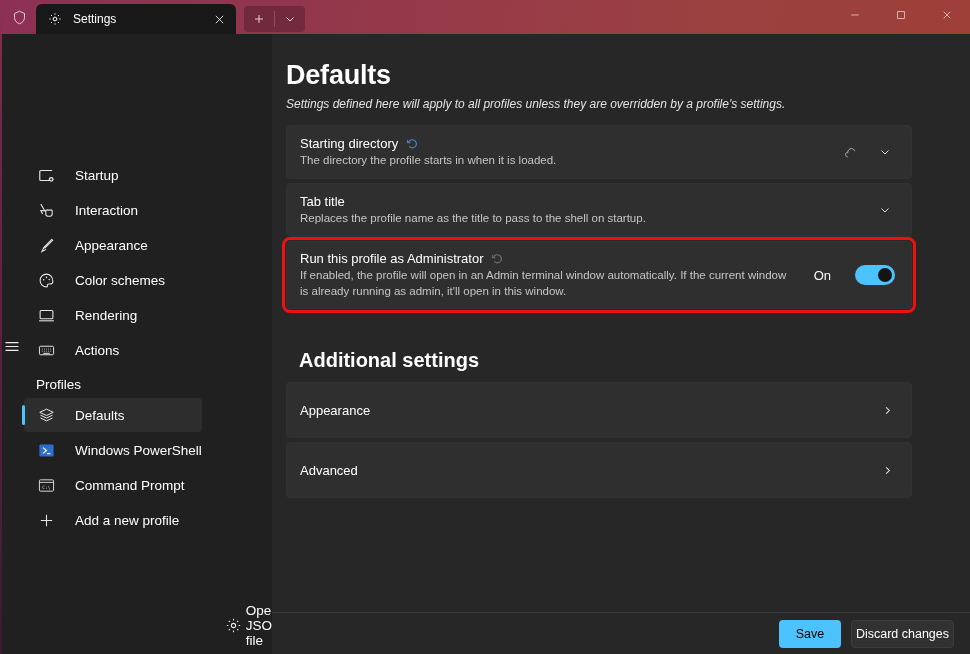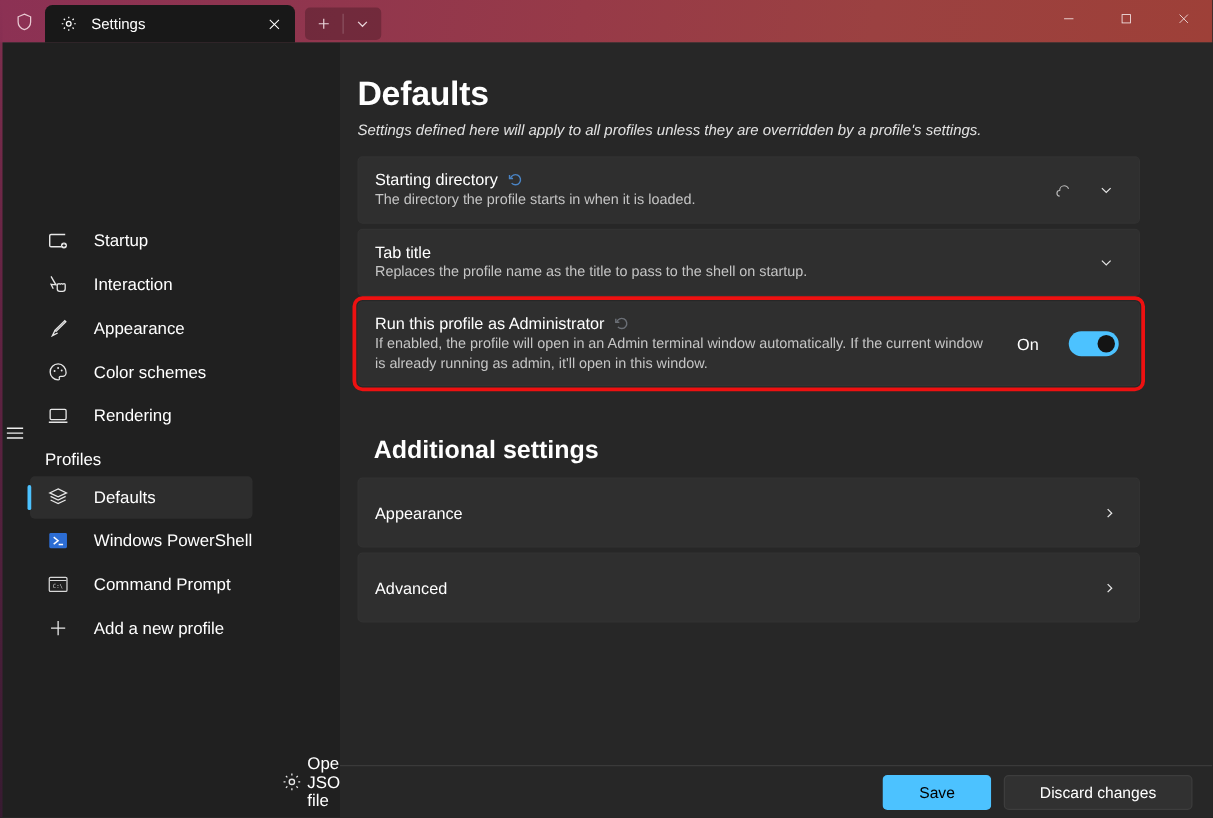--- a/index.html
+++ b/index.html
@@ -243,21 +243,21 @@
     border-top: 1px solid #3a3a3a;
     display: flex; align-items: center; justify-content: flex-end;
     padding-right: 16px; gap: 10px;
     background: #272727;
   }
   .btn {
     height: 28px; min-width: 62px;
     border-radius: 4px;
     font-size: 12.5px;
     display: flex; align-items: center; justify-content: center;
-    padding: 0 28px;
+    padding: 0 4px;
     border: 1px solid transparent;
   }
   .btn.primary { background: #4cc2ff; color: #000000; }
   .btn.secondary { background: #313131; color: #ffffff; border-color: #3d3d3d; }
 
   
   .edge-l { position: absolute; left: 0; top: 0; width: 2px; height: 654px; background: linear-gradient(#8c3154, #6d2448 35%, #55203f 70%, #3a1a33); opacity: .9; }
 </style>
 </head>
 <body>
@@ -378,20 +378,29 @@
         <div class="navitem">
           <span class="nav-ico">
             <svg viewBox="0 0 24 24" fill="none" stroke="#e6e6e6" stroke-width="1.5">
               <rect x="3" y="5" width="18" height="11.5" rx="1.4"></rect>
               <path d="M1.5 19.5h21"></path>
             </svg>
           </span>
           <span class="nav-lbl">Rendering</span>
         </div>
 
+        <div class="navitem">
+          <span class="nav-ico">
+            <svg viewBox="0 0 24 24" fill="none" stroke="#e6e6e6" stroke-width="1.4">
+              <rect x="2" y="6" width="20" height="12" rx="1.6"></rect>
+              <path d="M5.5 10h1M8.5 10h1M11.5 10h1M14.5 10h1M17.5 10h1M5.5 13h1M8.5 13h1M11.5 13h1M14.5 13h1M17.5 13h1M7.5 16h9"></path>
+            </svg>
+          </span>
+          <span class="nav-lbl">Actions</span>
+        </div>
 
         <div class="navgroup-label">Profiles</div>
 
         <div class="navitem selected">
           <span class="nav-ico">
             <svg viewBox="0 0 24 24" fill="none" stroke="#e6e6e6" stroke-width="1.4">
               <path d="M12 3 L21.5 7.5 L12 12 L2.5 7.5 Z"></path>
               <path d="M3.5 11.5 L12 15.6 L20.5 11.5"></path>
               <path d="M3.5 15.5 L12 19.6 L20.5 15.5"></path>
             </svg>

